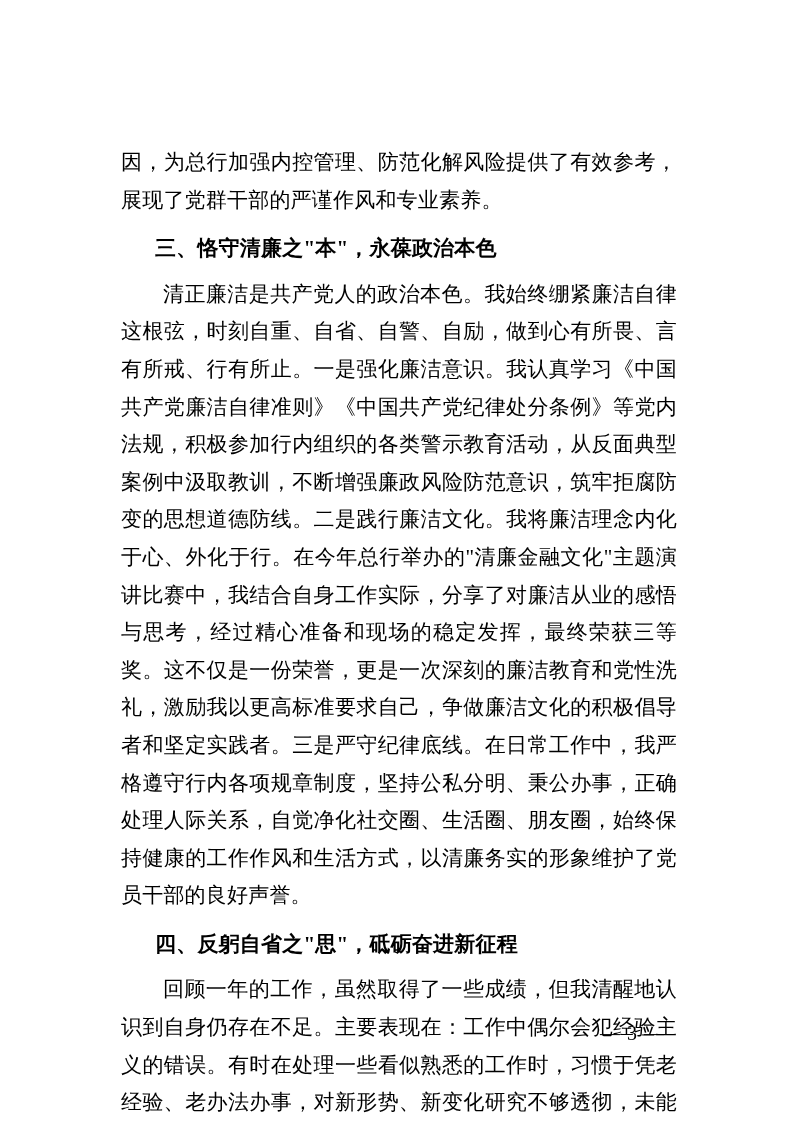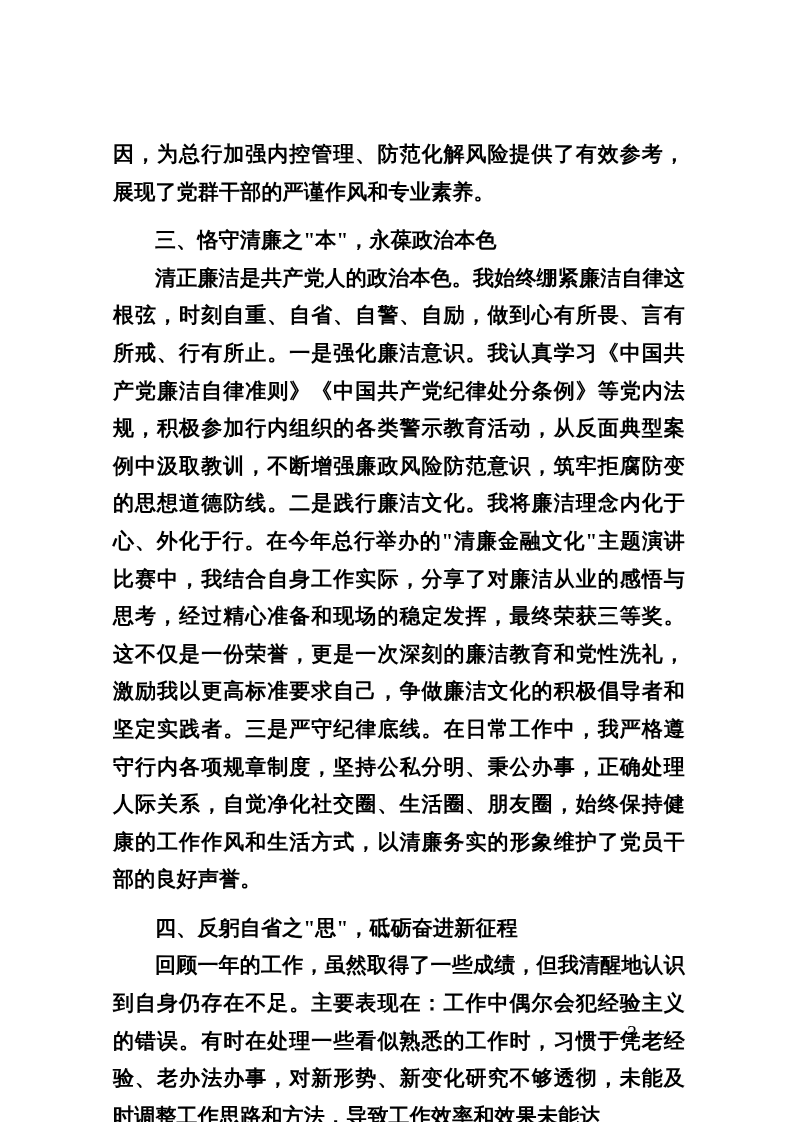--- a/index.html
+++ b/index.html
@@ -16,29 +16,28 @@
     font-family: "Liberation Serif", "DejaVu Serif", serif;
     overflow: hidden;
   }
   .content {
     position: absolute;
     left: 113px;
     top: 136px;
     width: 572px;
   }
   .para {
-    margin: 0;
+    margin: 8px;
     font-size: 21px;
     line-height: 37.6px;
     text-align: justify;
     text-justify: inter-ideograph;
     text-indent: 2em;
     letter-spacing: 0.2px;
     word-break: break-all;
-    font-weight: bold;
   }
   .para.no-indent {
     text-indent: 0;
   }
   .heading {
     margin: 11px 0 0 0;
     font-size: 21px;
     line-height: 37.6px;
     font-weight: bold;
     text-indent: 2em;

